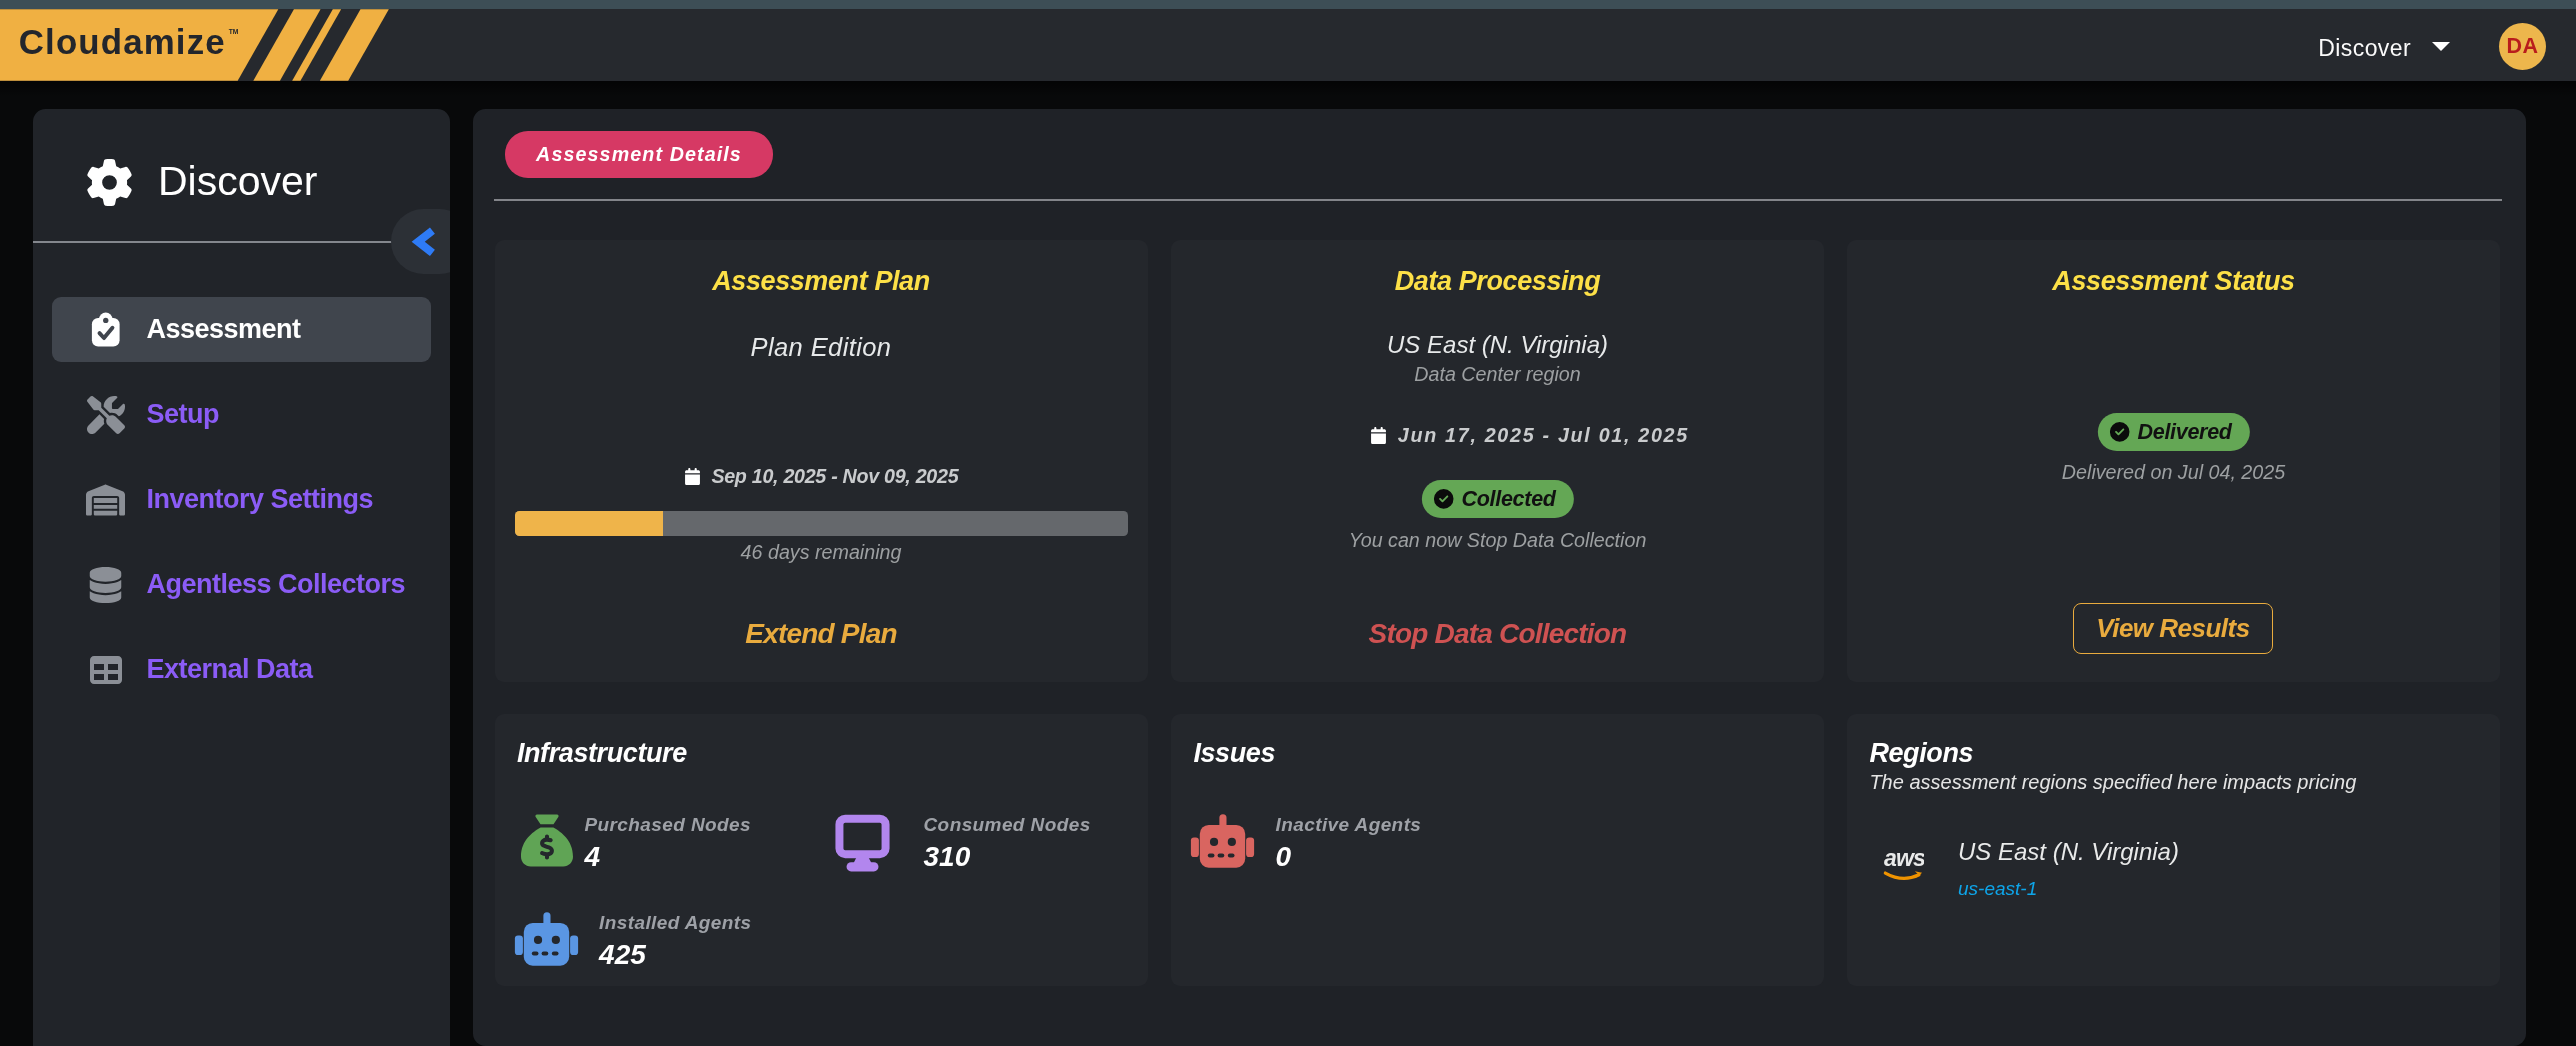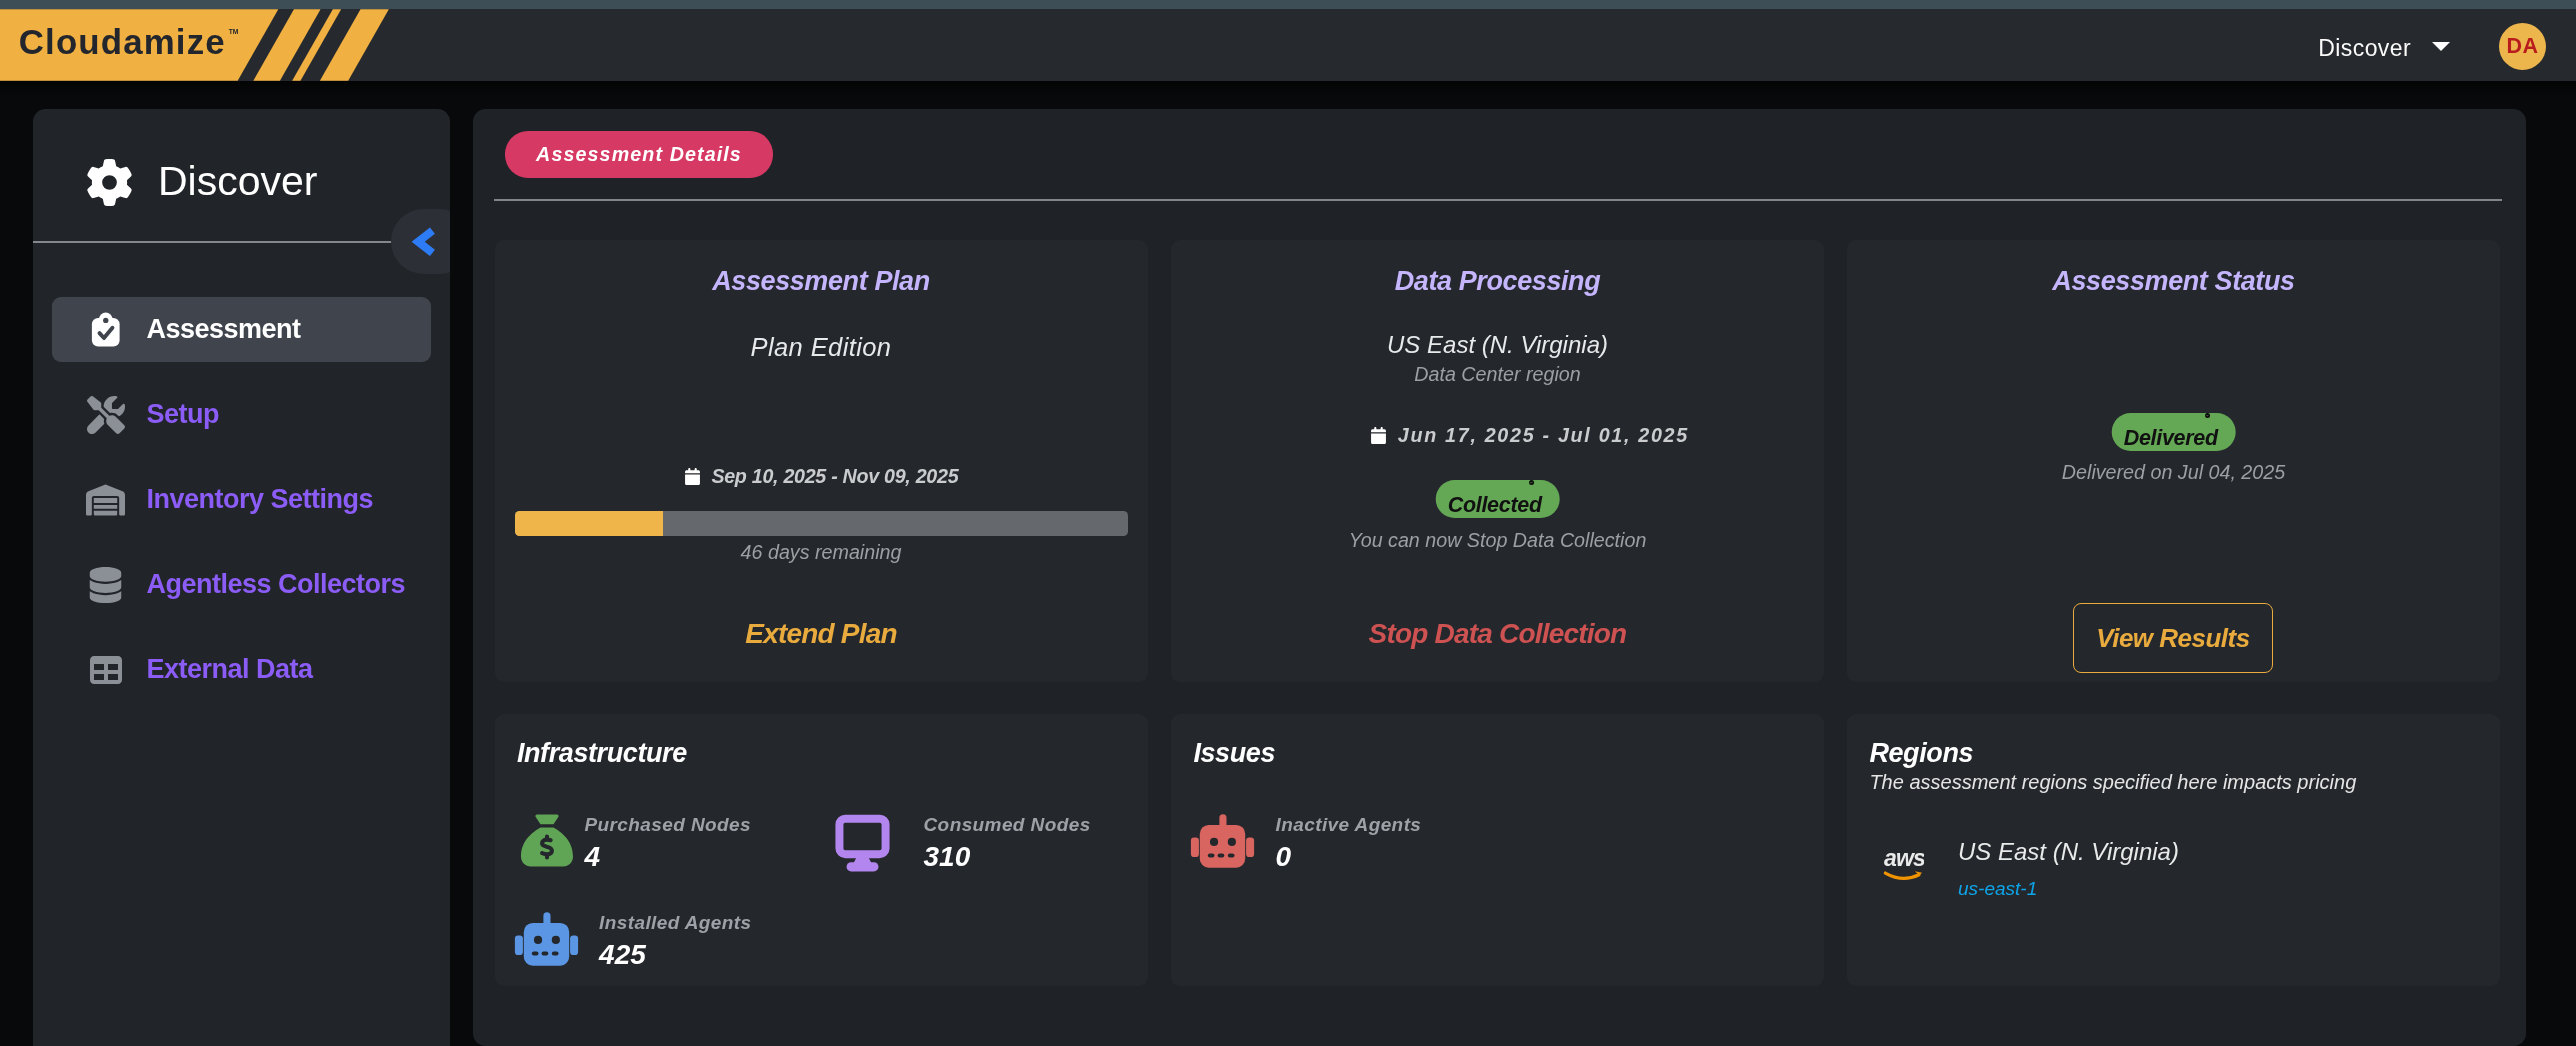--- a/index.html
+++ b/index.html
@@ -43,33 +43,33 @@
   display:flex; align-items:center; justify-content:center; }
 #pdivider { left:20.6px; top:90px; width:2008px; height:1.8px; background:#83858a; }
 
 .card { background:#24272c; border-radius:9px; position:absolute; }
 .c-top { top:131px; height:442px; }
 .c-bot { top:605px; height:272px; }
 .col1 { left:21.5px; width:653px; }
 .col2 { left:698px; width:653px; }
 .col3 { left:1374px; width:653px; }
 
-.card h2 { color:#c4b5fd; font-size:27px; letter-spacing:-0.4px; text-align:center;
+.card h2 { color:#fde047; font-size:27px; letter-spacing:-0.4px; text-align:center;
   margin-top:26px; font-weight:bold; }
 .sub1 { color:#e7e9ea; font-size:24px; text-align:center; letter-spacing:0px; }
 .sub2 { color:#9da0a2; font-size:19.7px; text-align:center; letter-spacing:0px; }
 .daterow { position:absolute; width:100%; display:flex; align-items:center;
   justify-content:center; gap:10.7px; color:#c9cbcd; font-size:19.7px; font-weight:bold;
   letter-spacing:-0.3px; }
 .action { position:absolute; width:100%; text-align:center; font-size:28px;
   font-weight:bold; letter-spacing:-0.8px; }
 .gpill { position:absolute; left:50%; transform:translateX(-50%); height:38px;
-  background:#64a755; border-radius:19.7px; display:flex; align-items:flex-end;
+  background:#64a755; border-radius:19.7px; display:flex; align-items:center;
   padding:0 18px 0 12.5px; gap:8px; color:#111; font-size:21.5px; font-weight:bold;
-  letter-spacing:-0.3px;flex-direction:column; }
+  letter-spacing:-0.3px; }
 
 
 .bt { color:#fff; font-size:27px; font-weight:bold; letter-spacing:-0.4px;
   position:absolute; left:22.4px; top:24px; }
 .stat { position:absolute; display:flex; }
 .stat .label { color:#9ea1a7; font-size:19px; font-weight:bold; letter-spacing:0.4px; }
 .stat .num { color:#fff; font-size:28px; font-weight:bold; margin-top:5.4px; }
 </style>
 </head>
 <body>
@@ -188,21 +188,21 @@
 
   <div class="card c-top col3">
     <h2>Assessment Status</h2>
     <div class="gpill" style="top:173px">
       <svg width="19.7" height="19.7" viewBox="0 0 512 512">
           <path fill="#0b0b0b" d="M256 512A256 256 0 1 0 256 0a256 256 0 1 0 0 512zM369 209L241 337c-9.4 9.4-24.6 9.4-33.9 0l-64-64c-9.4-9.4-9.4-24.6 0-33.9s24.6-9.4 33.9 0l47 47L335 175c9.4-9.4 24.6-9.4 33.9 0s9.4 24.6 0 33.9z"></path>
         </svg>
       <span>Delivered</span>
     </div>
     <div class="sub2 abs" style="width:100%;top:221px">Delivered on Jul 04, 2025</div>
-    <div class="abs" style="left:226px;top:363px;width:200px;height:70px;border:1.8px solid #e9ab3e;border-radius:8px;color:#e9ab3e;font-size:26px;font-weight:bold;letter-spacing:-0.5px;display:flex;align-items:center;justify-content:center">View Results</div>
+    <div class="abs" style="left:226px;top:363px;width:200px;height:51px;border:1.8px solid #e9ab3e;border-radius:8px;color:#e9ab3e;font-size:26px;font-weight:bold;letter-spacing:-0.5px;display:flex;align-items:center;justify-content:center">View Results</div>
   </div>
 
   <div class="card c-bot col1">
     <div class="bt">Infrastructure</div>
     <div class="stat" style="left:26px;top:100px">
       <svg width="52" height="53" viewBox="0 0 512 512">
           <path fill="#60a455" d="M320 96H192L144.6 24.9C137.5 14.2 145.1 0 157.9 0H354.1c12.8 0 20.4 14.2 13.3 24.9L320 96zM192 128H320c3.8 2.5 8.1 5.3 13 8.4C389.7 172.7 512 250.9 512 416c0 53-43 96-96 96H96c-53 0-96-43-96-96C0 250.9 122.3 172.7 179 136.4c4.8-3.1 9.2-5.9 13-8.4zm84 88c0-11-9-20-20-20s-20 9-20 20v14c-7.6 1.7-15.2 4.4-22.2 8.5c-13.9 8.3-25.9 22.8-25.8 43.9c.1 20.3 12 33.1 24.7 40.7c11 6.6 24.7 10.8 35.6 14l1.7 .5c12.6 3.8 21.8 6.8 28 10.7c5.1 3.2 5.8 5.4 5.9 8.2c.1 5-1.8 8-5.9 10.5c-5 3.1-12.9 5-21.4 4.7c-11.1-.4-21.5-3.9-35.1-8.5c-2.3-.8-4.7-1.6-7.2-2.4c-10.5-3.5-21.8 2.2-25.3 12.6s2.2 21.8 12.6 25.3c1.9 .6 4 1.3 6.1 2.1c8.3 2.9 17.9 6.2 28.2 8.4V424c0 11 9 20 20 20s20-9 20-20V410.2c8-1.7 16-4.5 23.2-9c14.3-8.9 25.1-24.1 24.8-45c-.3-20.3-11.7-33.4-24.6-41.6c-11.5-7.2-25.9-11.6-37.1-15l-.7-.2c-12.8-3.9-21.9-6.7-28.3-10.5c-5.2-3.1-5.3-4.9-5.3-6.7c0-3.7 1.4-6.5 6.2-9.3c5.4-3.2 13.6-5.1 21.5-5c9.6 .1 20.2 2.2 31.2 5.2c10.7 2.8 21.6-3.5 24.5-14.2s-3.5-21.6-14.2-24.5c-6.5-1.7-13.7-3.4-21.1-4.7V216z"></path>
         </svg>
       <div style="margin-left:12px">
         <div class="label">Purchased Nodes</div>

